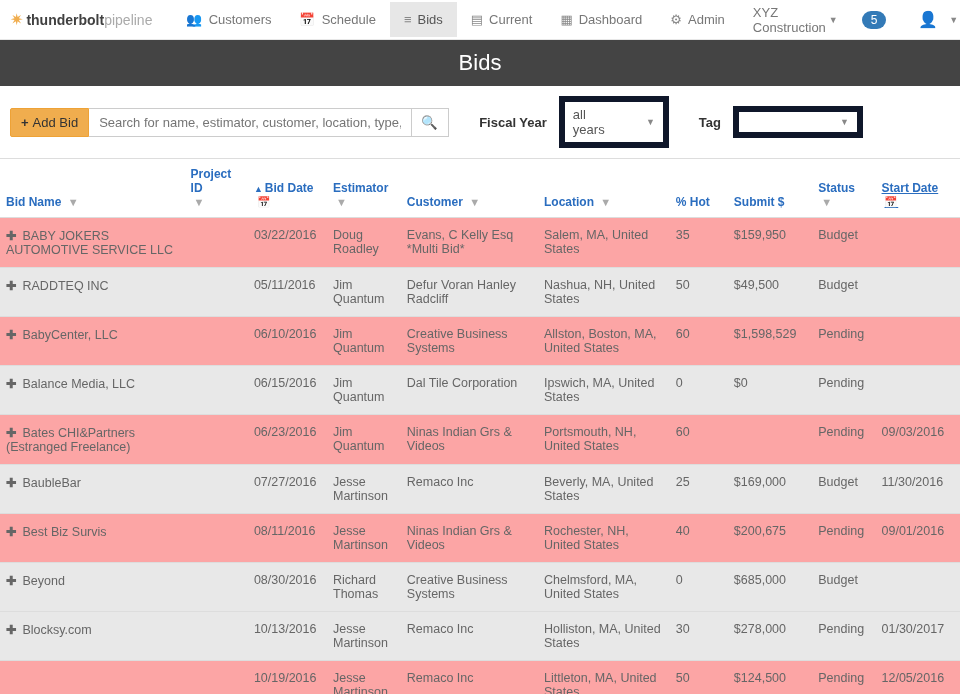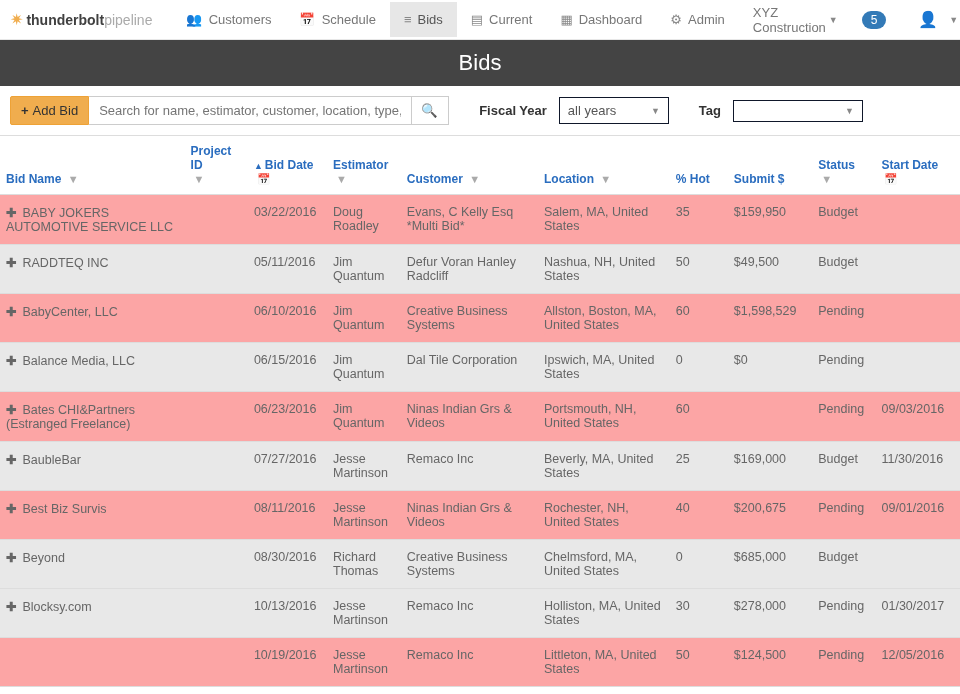--- a/index.html
+++ b/index.html
@@ -20,42 +20,42 @@
 .caret{font-size:9px;margin-left:3px;color:#888;}
 .pageheader{background:#444;color:#fff;text-align:center;padding:10px 0;font-size:22px;}
 .toolbar{display:flex;align-items:center;padding:10px;background:#fff;gap:0;}
 .btn-add{background:#f0ad4e;color:#333;border:1px solid #eea236;padding:6px 10px;font-size:13px;cursor:pointer;display:flex;align-items:center;border-radius:2px 0 0 2px;}
 .btn-add .plus{font-weight:bold;margin-right:4px;}
 .search-wrap{display:flex;flex:0 0 360px;}
 .search-input{flex:1;border:1px solid #ccc;border-left:none;padding:6px 10px;font-size:13px;color:#999;}
 .search-btn{border:1px solid #ccc;border-left:none;background:#fff;padding:6px 10px;cursor:pointer;color:#666;}
 .filter-group{display:flex;align-items:center;margin-left:30px;}
 .filter-label{font-weight:700;color:#333;margin-right:12px;font-size:13px;}
-.select{border:1px solid #0f172a;padding:5px 8px;font-size:13px;color:#555;background:#fff;cursor:pointer;display:flex;align-items:center;justify-content:space-between;text-align:right;}
+.select{border:6px solid #0f172a;padding:5px 8px;font-size:13px;color:#555;background:#fff;cursor:pointer;display:flex;align-items:center;justify-content:space-between;}
 .select .arr{font-size:9px;color:#888;margin-left:25px;}
 .fy-select{width:110px;}
 .tag-select{width:130px;}
 .table{width:100%;border-collapse:collapse;table-layout:fixed;}
 .table th{background:#fff;border-bottom:1px solid #ddd;border-top:1px solid #ddd;padding:8px 6px;text-align:left;font-size:12px;color:#2a6dbf;font-weight:700;vertical-align:bottom;}
 .table th .hicon{color:#aaa;font-size:11px;margin-left:3px;}
 .table th .sort{color:#2a6dbf;font-size:9px;margin-right:2px;}
 .table td{padding:10px 6px;font-size:12.5px;color:#666;vertical-align:top;border-bottom:1px solid #ddd;}
 .table tr.odd td{background:#fca5a5;}
 .table tr.even td{background:#e8e8e8;}
 .expand{color:#666;font-weight:bold;margin-right:6px;cursor:pointer;}
 .col-name{width:175px;}
 .col-pid{width:60px;}
 .col-date{width:75px;}
 .col-est{width:70px;}
 .col-cust{width:130px;}
 .col-loc{width:125px;}
 .col-hot{width:55px;}
 .col-sub{width:80px;}
 .col-status{width:60px;}
-.col-start{width:80px;}
+.col-start{width:80px;text-decoration:underline;}
 </style>
 </head>
 <body>
 
 <div class="topbar">
   <div class="logo">
     <span class="gear">✷</span>
     <span class="bold">thunderbolt</span>
     <span class="light">pipeline</span>
   </div>

